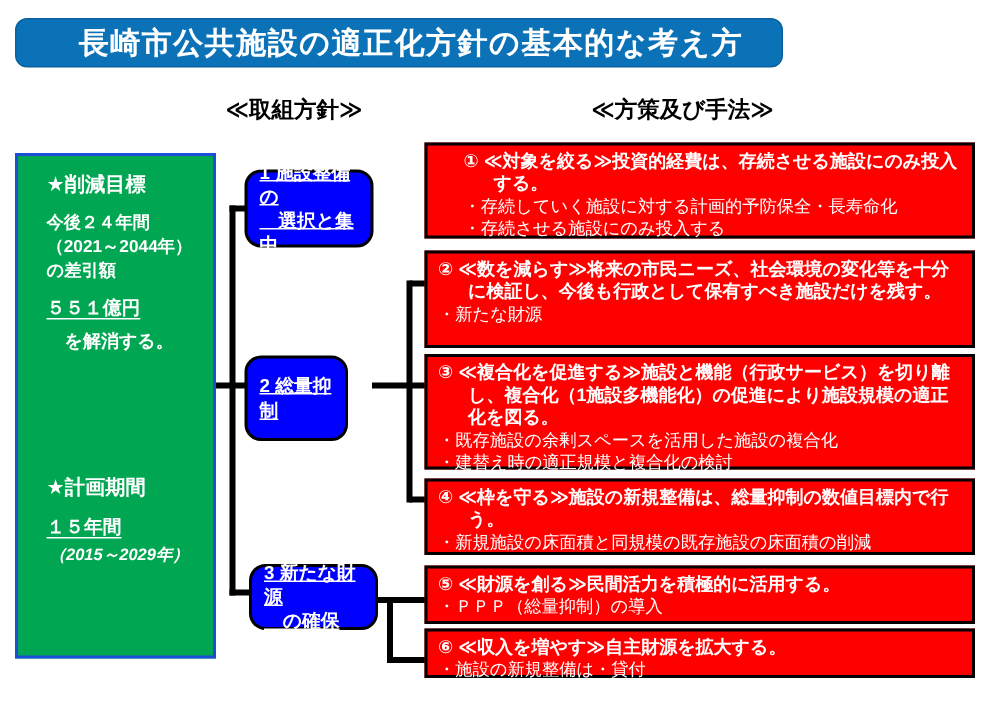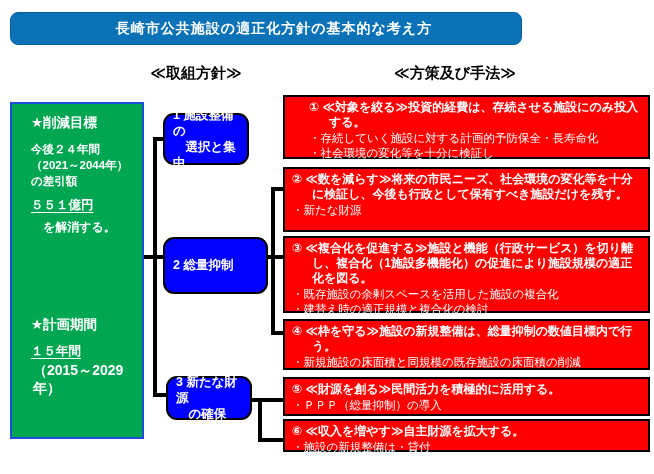--- a/index.html
+++ b/index.html
@@ -10,21 +10,21 @@
   }
   .canvas {
     position:relative; width:654px; height:474px;
     background:#ffffff; overflow:hidden;
   }
 
   
   .title-bar {
     position:absolute; left:10px; top:12px; width:512px; height:33px;
     background:#0B72B8; border:1px solid #0a619f; border-radius:8px;
-    color:#fff; font-weight:bold; font-size:14px; letter-spacing:1px;
+    color:#fff; font-weight:bold; font-size:20px; letter-spacing:1px;
     display:flex; align-items:center; justify-content:center;padding-left:16px;
   }
 
   
   .col-header {
     position:absolute; top:64px; font-size:15px; font-weight:bold;
     width:160px; text-align:center; white-space:nowrap;
   }
   .hdr-left  { left:116px; }
   .hdr-right { left:375px; }
@@ -34,31 +34,31 @@
     position:absolute; left:10px; top:102px; width:134px; height:337px;
     background:#00A651; border:2px solid #1d4ed8;
     color:#fff; font-weight:bold; padding:10px 8px 8px 19px;
   }
   .g-head   { font-size:13.5px; margin-bottom:9px; }
   .g-body   { font-size:11.5px; line-height:1.4; }
   .g-amount { font-size:12.5px; margin-top:8px;
               text-decoration:underline; text-underline-offset:3px; }
   .g-tail   { font-size:12px; margin-top:5px; padding-left:12px; }
   .g-period { margin-top:80px; }
-  .g-range  { font-size:14px; margin-top:2px; padding-left:2px; }
+  .g-range  { font-size:11px; margin-top:2px; padding-left:2px;font-style:italic; }
 
   
   .policy {
     position:absolute; background:#0000FF; border:2px solid #000;
     border-radius:11px; color:#fff; font-weight:bold;
     font-size:12.5px; line-height:1.3; white-space:pre-line;
-    display:flex; align-items:center; padding:4px 5px 4px 8px;
+    display:flex; align-items:center; padding:4px 5px 4px 8px;text-decoration:underline;
   }
   .policy1 { left:163px; top:113px; width:86px; height:52px; }
-  .policy2 { left:163px; top:237px; width:105px; height:57px; }
+  .policy2 { left:163px; top:237px; width:69px; height:57px; }
   .policy3 { left:166px; top:376px; width:86px; height:44px; }
 
   
   .measure {
     position:absolute; left:283px; width:367px;
     background:#FF0000; border:2px solid #000;
     color:#fff; padding:3px 6px 2px 7px;
   }
   .m1 { top:95px;  height:64px;padding-left:24px; }
   .m2 { top:167px; height:65px; }
@@ -119,21 +119,21 @@
   </div>
   <div class="policy policy3">
     <span>3 新たな財源
 　の確保</span>
   </div>
 
   <div class="measure m1">
     <div class="m-head">① ≪対象を絞る≫投資的経費は、存続させる施設にのみ投入する。</div>
     <div class="m-bullets">
       <div>・存続していく施設に対する計画的予防保全・長寿命化</div>
-      <div>・社会環境の変化等を十分に検証し</div>
+      <div>・存続させる施設にのみ投入する</div>
     </div>
   </div>
 
   <div class="measure m2">
     <div class="m-head">② ≪数を減らす≫将来の市民ニーズ、社会環境の変化等を十分に検証し、今後も行政として保有すべき施設だけを残す。</div>
     <div class="m-bullets">
       <div>・新たな財源</div>
     </div>
   </div>
 

